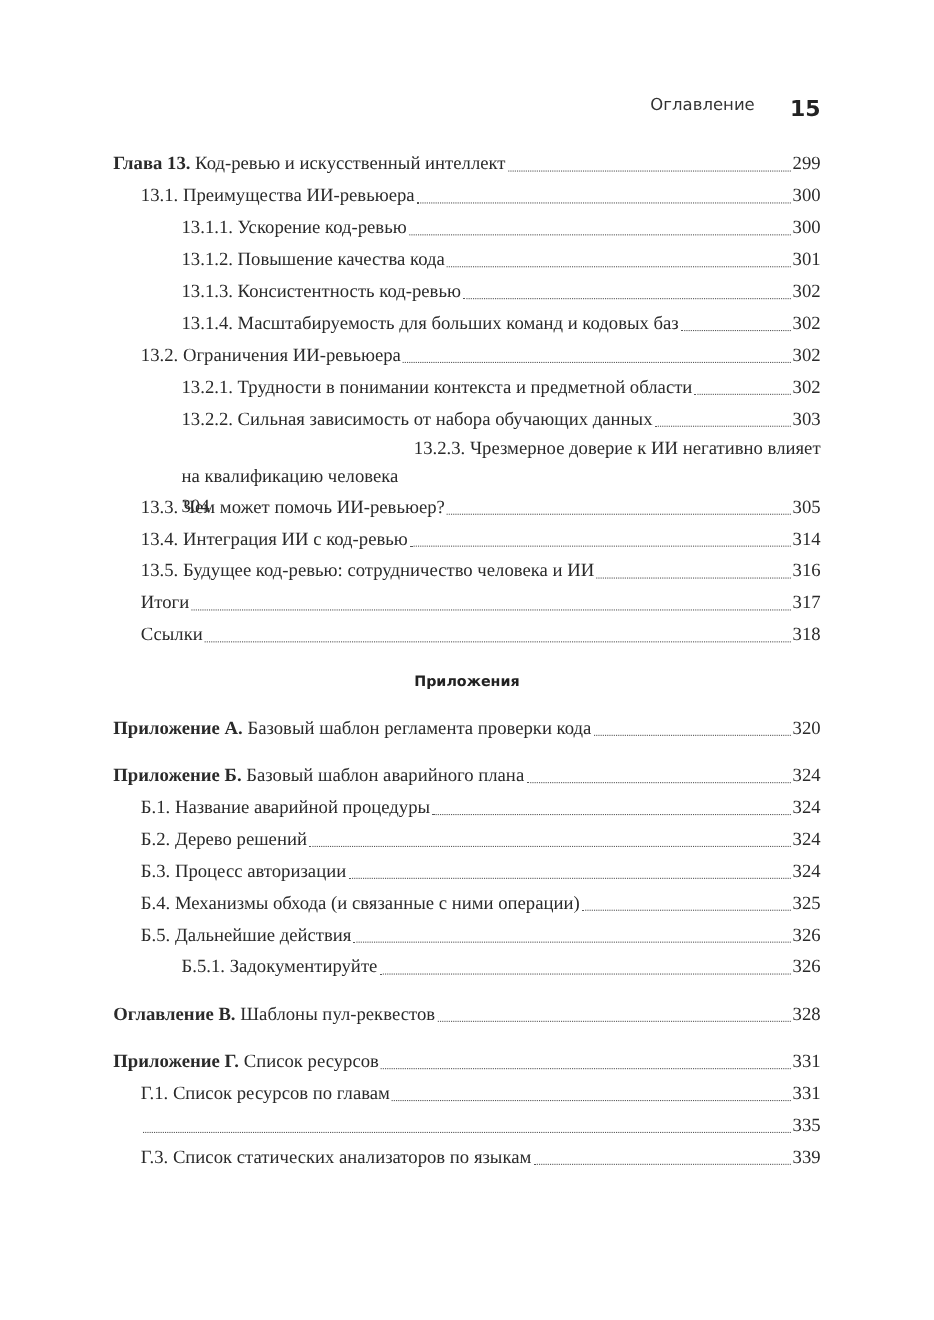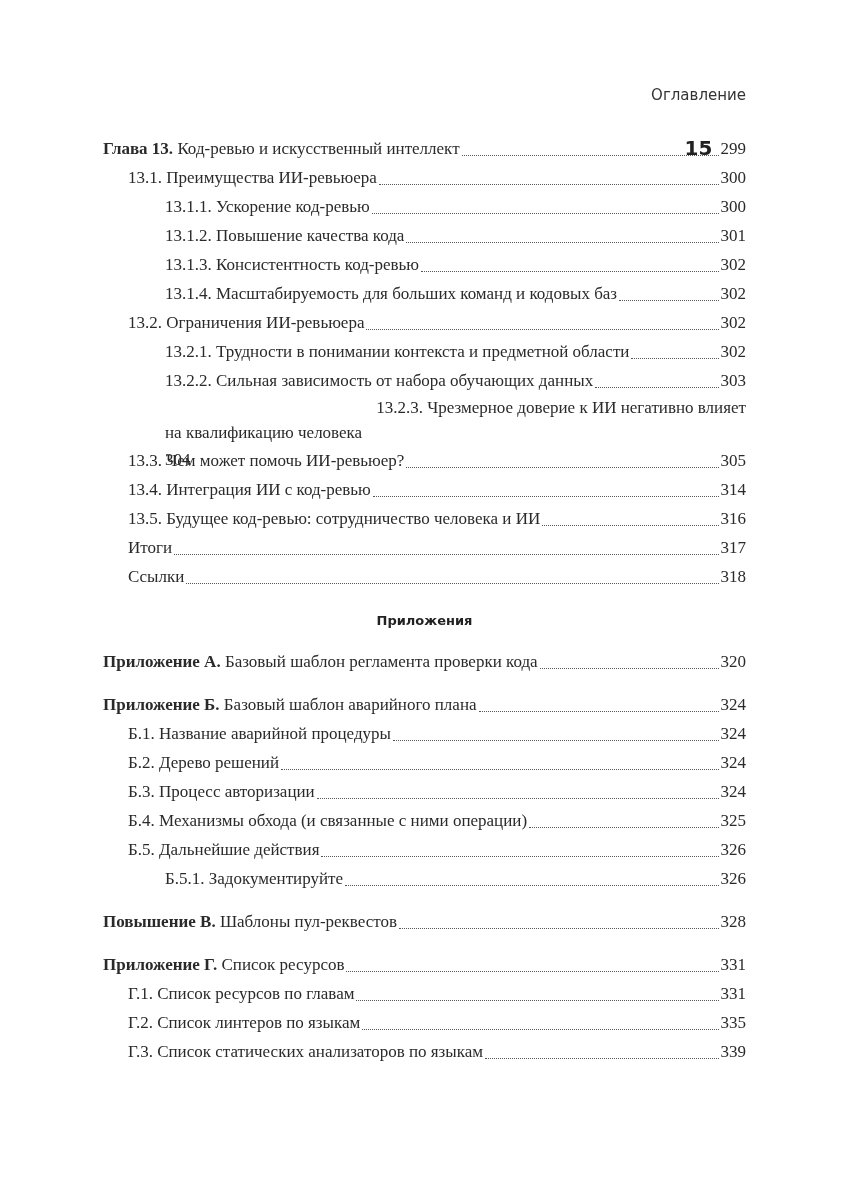--- a/index.html
+++ b/index.html
@@ -1,17 +1,17 @@
 <!DOCTYPE html>
 <html><head>
 <meta charset="utf-8">
 <style>
   html, body { margin: 0; padding: 0; background: #ffffff; }
   body { width: 849px; height: 1200px; position: relative; overflow: hidden; color: #2a2a2a; }
-  .header { position: absolute; top: 86px; right: 103px; display: flex; align-items: center; gap: 32px; flex-direction: column; }
+  .header { position: absolute; top: 86px; right: 103px; display: flex; align-items: flex-start; gap: 32px; }
   .header-title { font-family: "DejaVu Sans", sans-serif; font-size: 15px; color: #333; }
   .header-page { font-family: "DejaVu Sans", sans-serif; font-size: 20px; font-weight: bold; color: #222; }
   .toc { position: absolute; left: 103px; width: 643px; top: 134px; font-family: "Liberation Serif", serif; font-size: 17px; }
   .row { display: flex; align-items: baseline; height: 29px; line-height: 29px; white-space: nowrap; }
   .row .txt { flex: 0 0 auto; }
   .row .dots { flex: 1 1 auto; overflow: hidden; border-bottom: 1px dotted #555; margin: 0 2px; height: 0; align-self: center; transform: translateY(7px); }
   .row .pg { flex: 0 0 auto; }
   .l1 { padding-left: 0; }
   .l2 { padding-left: 25px; }
   .l3 { padding-left: 62px; }
@@ -151,38 +151,37 @@
       <span class="pg">326</span>
     </div>
   <div class="row l3">
       <span class="txt">Б.5.1. Задокументируйте</span>
       <span class="dots"></span>
       <span class="pg">326</span>
     </div>
   <div class="gap"></div>
 
   <div class="row l1">
-    <span class="txt"><b>Повышение В.</b> <span>Шаблоны пул-реквестов</span></span>
+    <span class="txt"><b>Оглавление В.</b> <span>Шаблоны пул-реквестов</span></span>
     <span class="dots"></span>
     <span class="pg">328</span>
   </div>
   <div class="gap"></div>
 
   <div class="row l1">
     <span class="txt"><b>Приложение Г.</b> <span>Список ресурсов</span></span>
     <span class="dots"></span>
     <span class="pg">331</span>
   </div>
   <div class="row l2">
       <span class="txt">Г.1. Список ресурсов по главам</span>
       <span class="dots"></span>
       <span class="pg">331</span>
     </div>
   <div class="row l2">
-      <span class="txt">Г.2. Список линтеров по языкам</span>
       <span class="dots"></span>
       <span class="pg">335</span>
     </div>
   <div class="row l2">
       <span class="txt">Г.3. Список статических анализаторов по языкам</span>
       <span class="dots"></span>
       <span class="pg">339</span>
     </div>
 
 </div>

